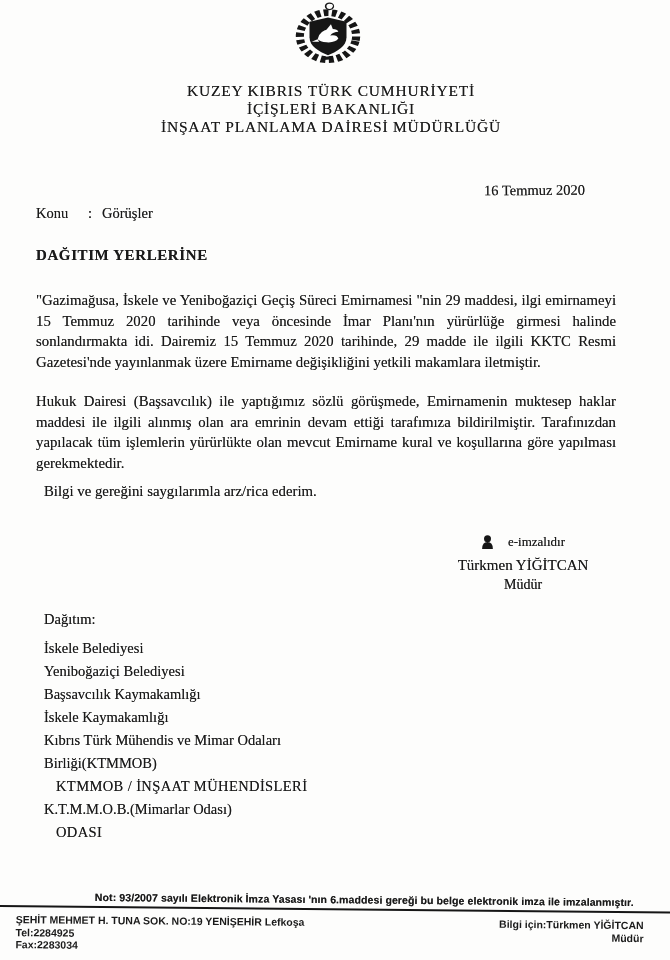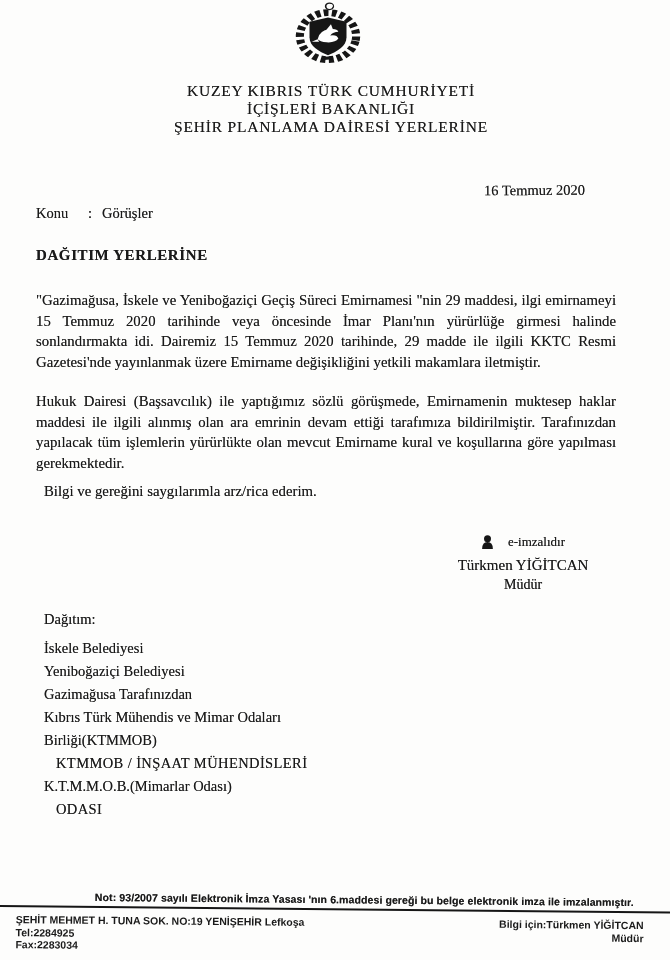--- a/index.html
+++ b/index.html
@@ -88,21 +88,21 @@
       <path d="M47 46 L54 36 L57 45 Z" fill="#ffffff"></path>
       <path d="M36 60 L28 64 L38 64 Z" fill="#ffffff"></path>
 
       <rect x="44" y="88" width="13" height="5" fill="#161616" transform="rotate(-4 50 90)"></rect>
     </svg>
   </div>
 
   <div class="title-block ink">
     <div>KUZEY KIBRIS TÜRK CUMHURİYETİ</div>
     <div>İÇİŞLERİ BAKANLIĞI</div>
-    <div>ŞEHİR PLANLAMA DAİRESİ YERLERİNE</div>
+    <div>İNŞAAT PLANLAMA DAİRESİ MÜDÜRLÜĞÜ</div>
   </div>
 
   <div class="doc-date ink">16 Temmuz 2020</div>
   <div class="meta-row row-konu ink">
     <span class="lbl">Konu</span><span class="sep">:</span><span>Görüşler</span>
   </div>
 
   <div class="recipient ink">DAĞITIM YERLERİNE</div>
 
   <div class="para para1 ink">"Gazimağusa, İskele ve Yeniboğaziçi Geçiş Süreci Emirnamesi "nin 29 maddesi, ilgi emirnameyi 15 Temmuz 2020 tarihinde veya öncesinde  İmar Planı'nın yürürlüğe girmesi halinde sonlandırmakta idi. Dairemiz 15 Temmuz 2020 tarihinde, 29 madde ile ilgili KKTC Resmi Gazetesi'nde yayınlanmak üzere Emirname değişikliğini yetkili makamlara iletmiştir.</div>
@@ -120,21 +120,22 @@
       <span>e-imzalıdır</span>
     </span>
     <div class="sig-name ink">Türkmen YİĞİTCAN</div>
     <div class="sig-title ink">Müdür</div>
   </div>
 
   <div class="dist-heading ink">Dağıtım:</div>
   <div class="dist-list">
     <div class="dist-item ink">İskele Belediyesi</div>
     <div class="dist-item ink">Yeniboğaziçi Belediyesi</div>
-    <div class="dist-item ink">Gazimağusa Tarafınızdan</div>
+    <div class="dist-item ink">Başsavcılık Kaymakamlığı</div>
+    <div class="dist-item ink">İskele Kaymakamlığı</div>
     <div class="dist-item ink">Kıbrıs Türk Mühendis ve Mimar Odaları</div>
     <div class="dist-item ink">Birliği(KTMMOB)</div>
     <div class="dist-item caps ink">KTMMOB / İNŞAAT MÜHENDİSLERİ</div>
     <div class="dist-item ink">K.T.M.M.O.B.(Mimarlar Odası)</div>
     <div class="dist-item caps ink">ODASI</div>
   </div>
 
   <div class="footer-wrap">
     <div class="note-line ink">Not: 93/2007 sayılı Elektronik İmza Yasası 'nın 6.maddesi gereği bu belge elektronik imza ile imzalanmıştır.</div>
     <div class="footer-cols">

